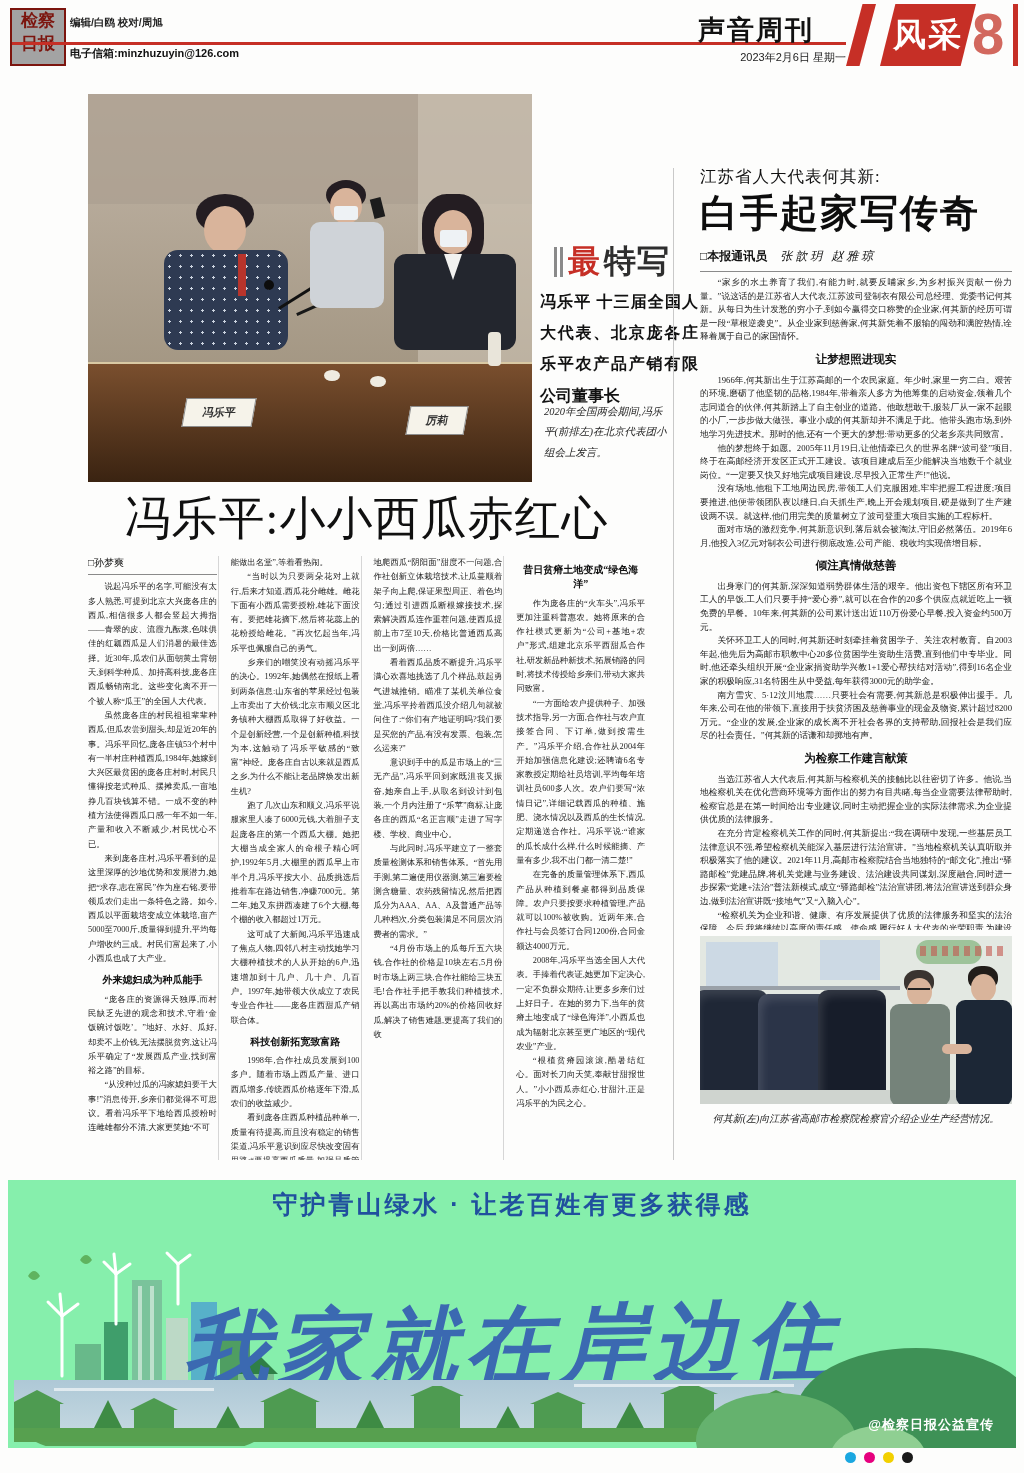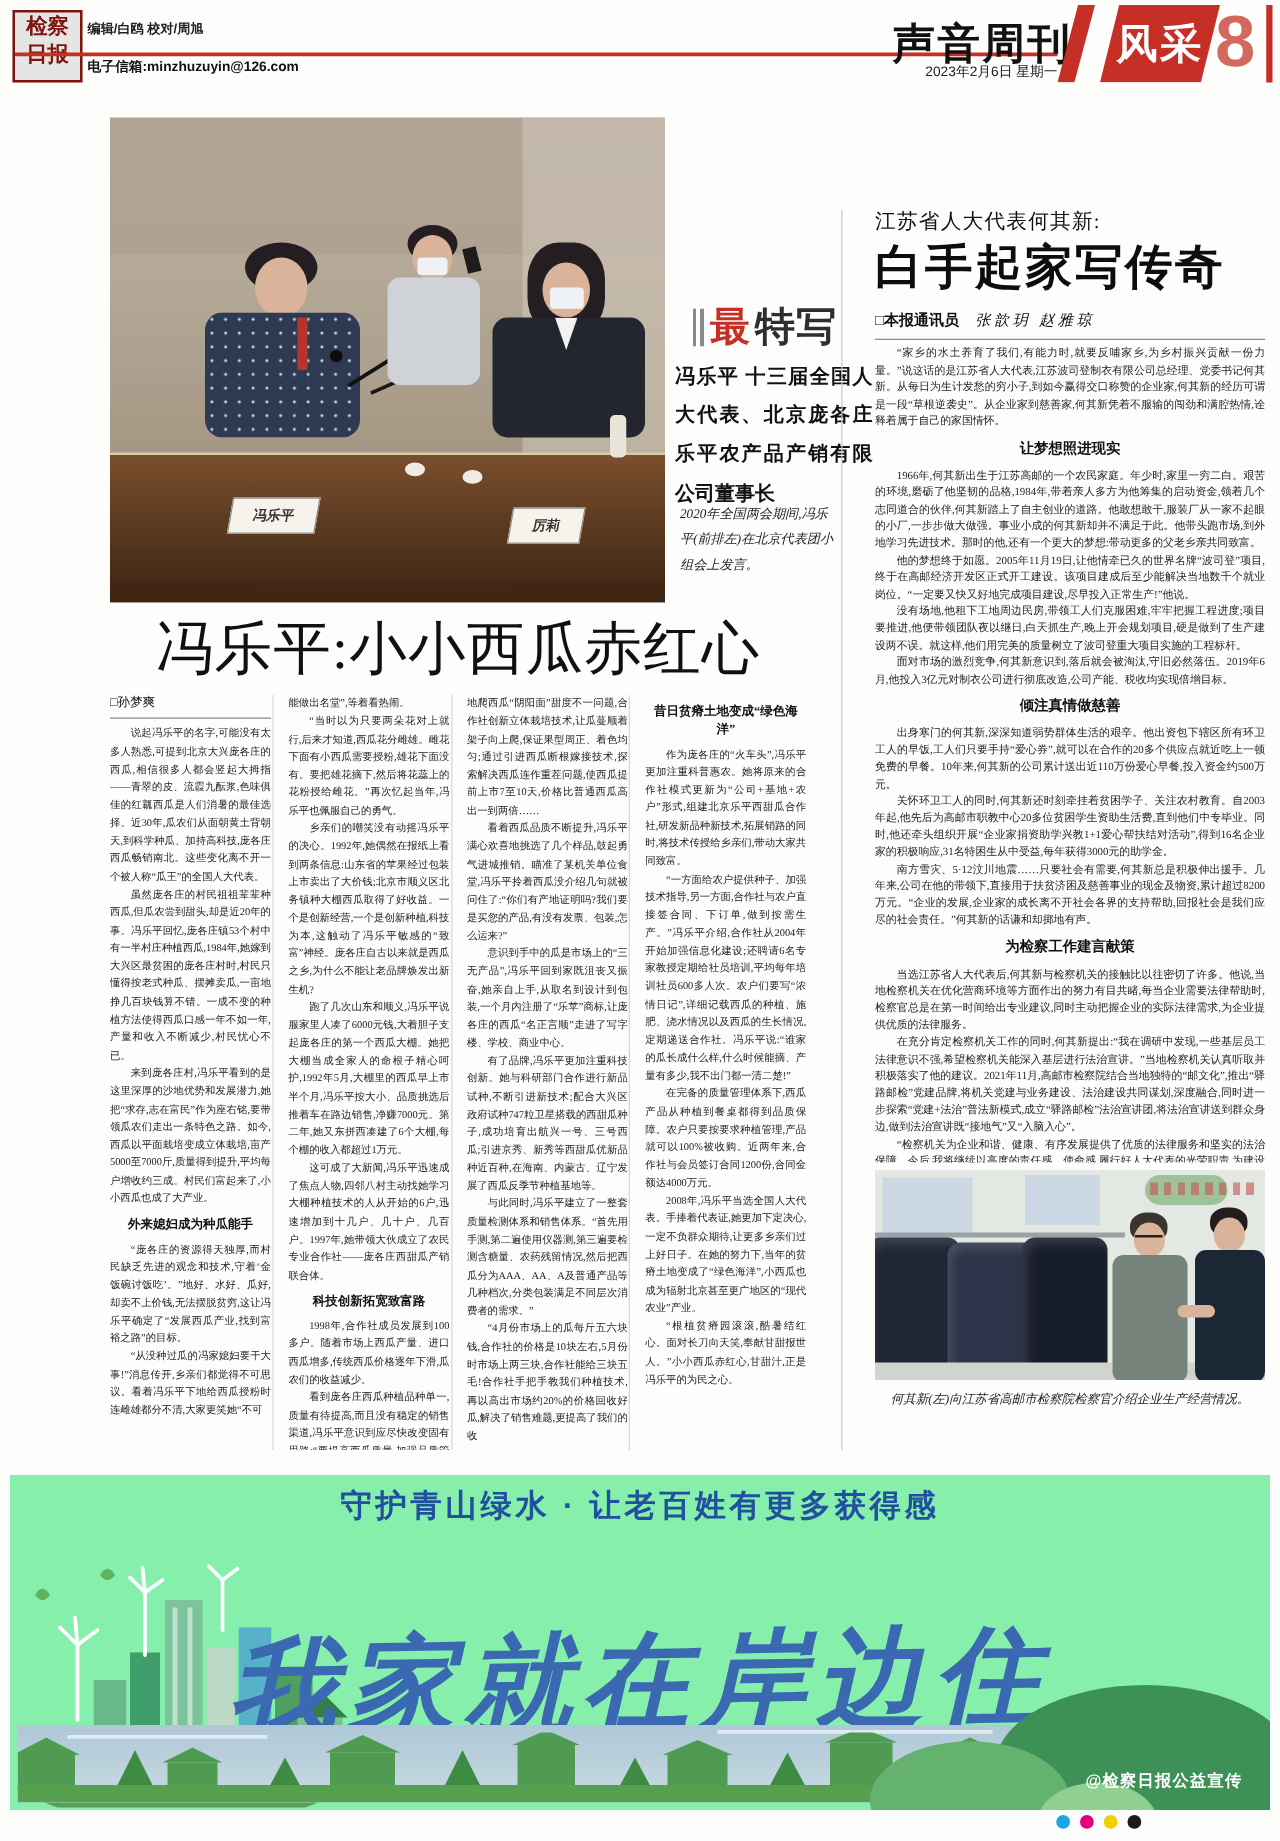--- a/index.html
+++ b/index.html
@@ -2,25 +2,25 @@
 <html><head>
 <meta charset="utf-8">
 <style>
   html,body{margin:0;padding:0;background:#ffffff;}
   .page{position:relative;width:1024px;height:1473px;background:#fdfdfc;overflow:hidden;
         font-family:"Liberation Serif",serif;color:#1a1a1a;}
   .abs{position:absolute;}
   .sans{font-family:"Liberation Sans",sans-serif;}
   
   .logo-box{left:10px;top:8px;width:52px;height:54px;border:2px solid #7c150e;color:#7c150e;
-            font-weight:bold;font-size:17px;line-height:1.35;text-align:center;background:#e5e5e5;}
+            font-weight:bold;font-size:17px;line-height:1.35;text-align:center;background:#a3a3a3;}
   .ed-line{left:70px;top:16px;font-size:10.5px;font-weight:bold;color:#222;}
   .email-line{left:70px;top:46px;font-size:11px;font-weight:bold;color:#111;}
   .red-rule{left:12px;top:42px;width:834px;height:3px;background:#c62f26;}
-  .weekly{left:652px;top:12px;width:206px;text-align:right;font-size:34px;font-weight:bold;color:#111;letter-spacing:2px;}
+  .weekly{left:608px;top:12px;width:206px;text-align:right;font-size:27px;font-weight:bold;color:#111;letter-spacing:2px;}
   .dateline{left:640px;top:50px;width:206px;text-align:right;font-size:11px;color:#222;}
   .slash{left:846px;top:4px;width:30px;height:62px;background:#c62f26;clip-path:polygon(55% 0,100% 0,45% 100%,0 100%);}
   .fengcai{left:880px;top:4px;width:96px;height:62px;background:#c62f26;clip-path:polygon(16% 0,100% 0,84% 100%,0 100%);
            display:flex;align-items:center;justify-content:center;color:#fff;font-size:33px;font-weight:bold;letter-spacing:2px;}
   .pagenum{left:972px;top:0px;font-size:58px;font-weight:bold;color:#d2685e;}
   .rightbar{left:1013px;top:4px;width:5px;height:62px;background:#c62f26;}
   
   .photo1{left:88px;top:94px;width:444px;height:388px;overflow:hidden;background:linear-gradient(#c2b6a8,#978a74);}
   .p1-band{left:0;top:0;width:100%;height:110px;background:#aca091;opacity:.8;}
   .p1-light{left:330px;top:0;width:114px;height:100%;background:#d2c8ba;opacity:.55;}
@@ -157,21 +157,20 @@
           <h3 class="subhead">科技创新拓宽致富路</h3>
           <p class="para">1998年,合作社成员发展到100多户。随着市场上西瓜产量、进口西瓜增多,传统西瓜价格逐年下滑,瓜农们的收益减少。</p>
           <p class="para">看到庞各庄西瓜种植品种单一,质量有待提高,而且没有稳定的销售渠道,冯乐平意识到应尽快改变固有思路:“要提高西瓜质量,加强品质管理,让庞各庄西瓜摆脱市场价格的控制!”</p>
         </div>
     </div>
     <div class="col">
       <div>
           <p class="para noindent">地爬西瓜“阴阳面”甜度不一问题,合作社创新立体栽培技术,让瓜蔓顺着架子向上爬,保证果型周正、着色均匀;通过引进西瓜断根嫁接技术,探索解决西瓜连作重茬问题,使西瓜提前上市7至10天,价格比普通西瓜高出一到两倍……</p>
           <p class="para">看着西瓜品质不断提升,冯乐平满心欢喜地挑选了几个样品,鼓起勇气进城推销。瞄准了某机关单位食堂,冯乐平拎着西瓜没介绍几句就被问住了:“你们有产地证明吗?我们要是买您的产品,有没有发票、包装,怎么运来?”</p>
           <p class="para">意识到手中的瓜是市场上的“三无产品”,冯乐平回到家既沮丧又振奋,她亲自上手,从取名到设计到包装,一个月内注册了“乐苹”商标,让庞各庄的西瓜“名正言顺”走进了写字楼、学校、商业中心。</p>
-          <p class="para">有了品牌,冯乐平更加注重科技创新。她与科研部门合作进行新品试种,不断引进新技术;配合大兴区政府试种747粒卫星搭载的西甜瓜种子,成功培育出航兴一号、三号西瓜;引进京秀、新秀等西甜瓜优新品种近百种,在海南、内蒙古、辽宁发展了西瓜反季节种植基地等。</p>
           <p class="para">与此同时,冯乐平建立了一整套质量检测体系和销售体系。“首先用手测,第二遍使用仪器测,第三遍要检测含糖量、农药残留情况,然后把西瓜分为AAA、AA、A及普通产品等几种档次,分类包装满足不同层次消费者的需求。”</p>
           <p class="para">“4月份市场上的瓜每斤五六块钱,合作社的价格是10块左右,5月份时市场上两三块,合作社能给三块五毛!合作社手把手教我们种植技术,再以高出市场约20%的价格回收好瓜,解决了销售难题,更提高了我们的收</p>
         </div>
     </div>
     <div class="col">
       <div>
           <h3 class="subhead">昔日贫瘠土地变成“绿色海洋”</h3>
           <p class="para">作为庞各庄的“火车头”,冯乐平更加注重科普惠农。她将原来的合作社模式更新为“公司+基地+农户”形式,组建北京乐平西甜瓜合作社,研发新品种新技术,拓展销路的同时,将技术传授给乡亲们,带动大家共同致富。</p>
           <p class="para">“一方面给农户提供种子、加强技术指导,另一方面,合作社与农户直接签合同、下订单,做到按需生产。”冯乐平介绍,合作社从2004年开始加强信息化建设;还聘请6名专家教授定期给社员培训,平均每年培训社员600多人次。农户们要写“浓情日记”,详细记载西瓜的种植、施肥、浇水情况以及西瓜的生长情况,定期递送合作社。冯乐平说:“谁家的瓜长成什么样,什么时候能摘、产量有多少,我不出门都一清二楚!”</p>
           <p class="para">在完备的质量管理体系下,西瓜产品从种植到餐桌都得到品质保障。农户只要按要求种植管理,产品就可以100%被收购。近两年来,合作社与会员签订合同1200份,合同金额达4000万元。</p>

